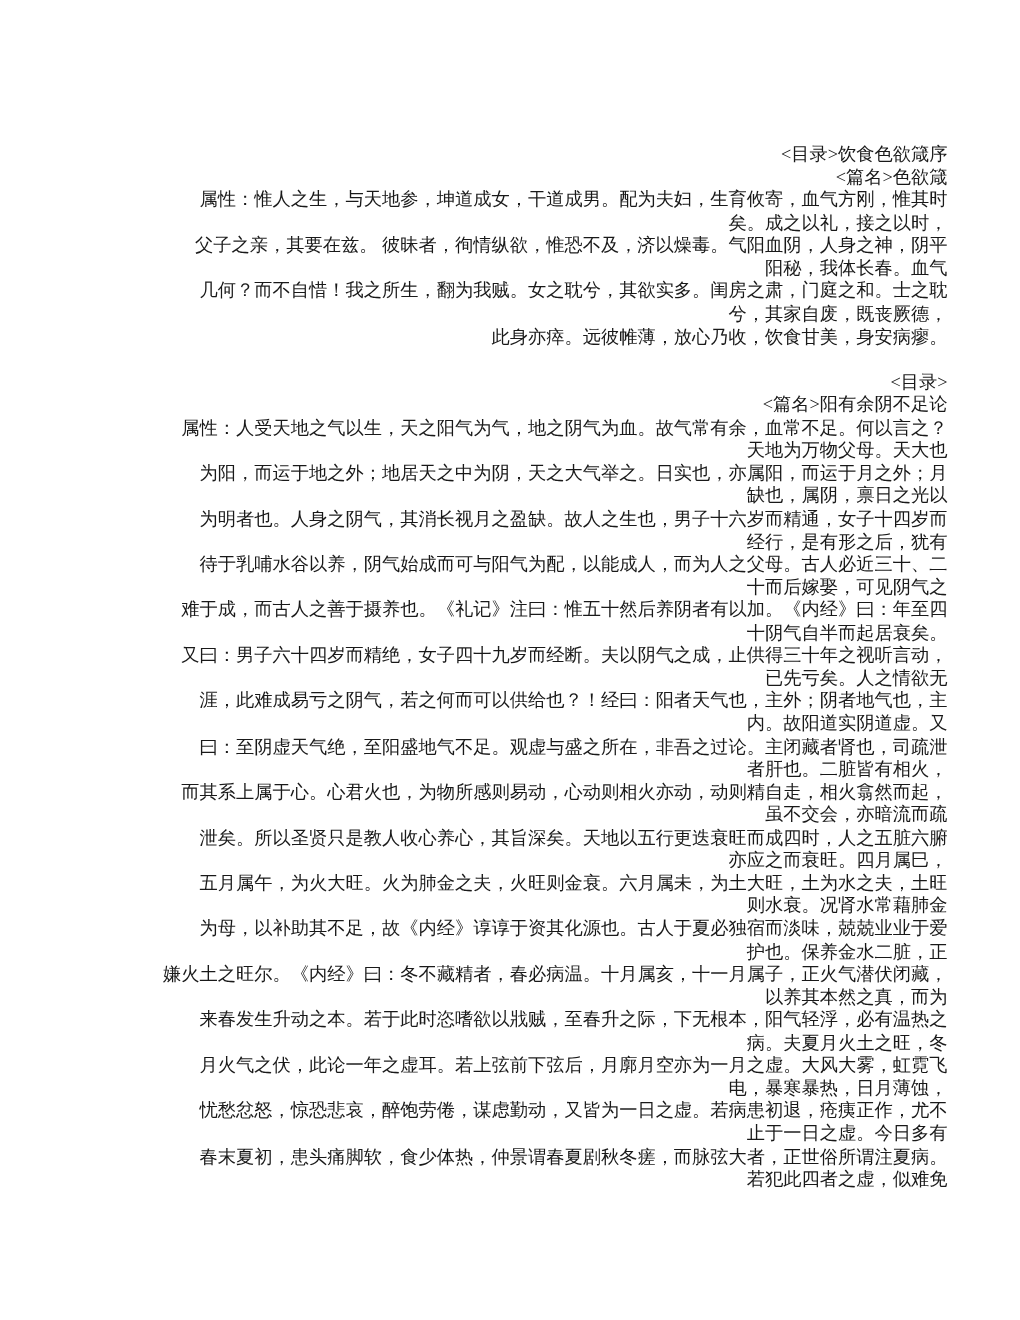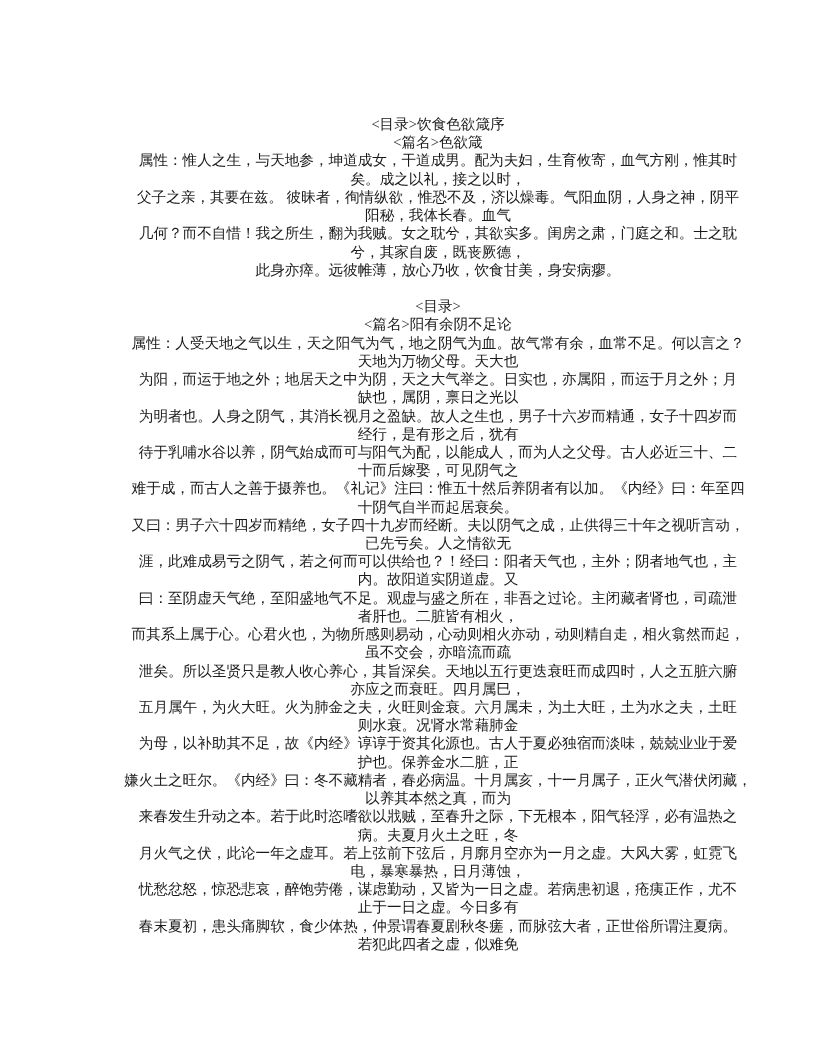--- a/index.html
+++ b/index.html
@@ -17,21 +17,21 @@
   .text-block {
     position: absolute;
     left: 118px;
     top: 115px;
     width: 640px;
     font-family: "Liberation Serif", "DejaVu Serif", serif;
     font-size: 14.6px;
     line-height: 18.22px;
     color: #191919;
     white-space: pre;
-    text-align: center;
+    text-align: right;
   }
   .line {
     height: 18.22px;
     white-space: pre;
   }
 </style>
 </head>
 <body>
 
 <div class="page">

